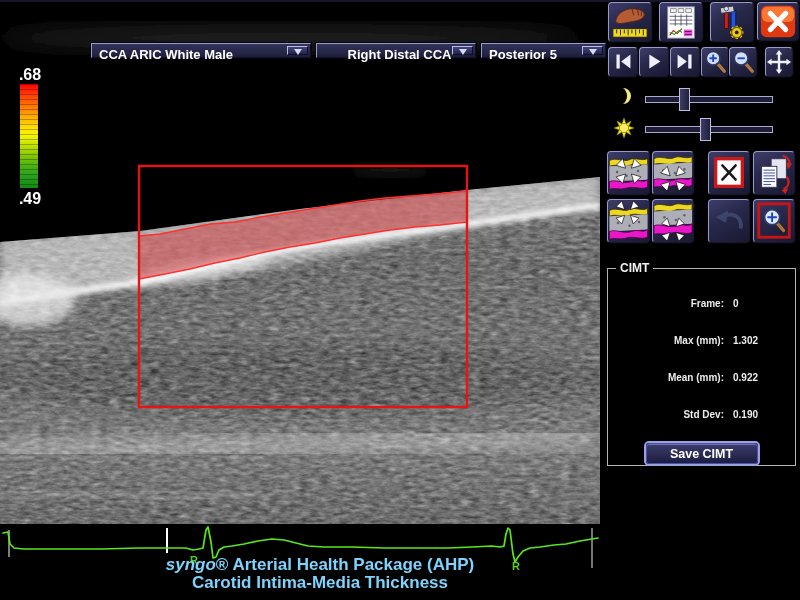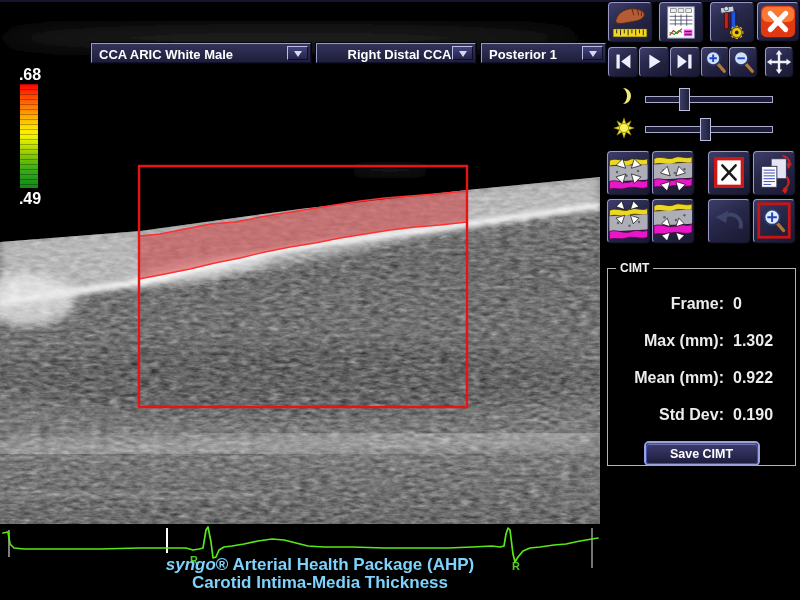--- a/index.html
+++ b/index.html
@@ -4,21 +4,21 @@
 <style>
   html,body{margin:0;padding:0;background:#000;}
   #screen{position:relative;width:800px;height:600px;background:#000;overflow:hidden;
           font-family:"Liberation Sans",sans-serif;}
   .abs{position:absolute;}
 
   
   #top-strip{left:0;top:0;width:800px;height:2px;background:#15152e;}
 
   
-  .dd{height:20px;box-sizing:border-box;background:linear-gradient(#33335c,#1e1e3a);
+  .dd{height:15px;box-sizing:border-box;background:linear-gradient(#33335c,#1e1e3a);
       border:1px solid #9a9ac8;border-right-color:#10102a;border-bottom-color:#10102a;
       color:#fff;font-weight:bold;font-size:13px;line-height:22px;padding-left:7px;
       box-shadow:0 0 0 1px #05050e;}
   .dd-arrow{position:absolute;top:2px;right:2px;bottom:2px;width:19px;
       background:linear-gradient(#45457c,#23234a);
       border:1px solid;border-color:#bcbce4 #0e0e26 #0e0e26 #bcbce4;
       display:flex;align-items:center;justify-content:center;}
   .dd-arrow::after{content:"";width:0;height:0;border:4px solid transparent;
       border-top:6px solid #d8d8f0;margin-top:6px;}
 
@@ -39,21 +39,21 @@
 
   
   .track{height:7px;box-sizing:border-box;background:#1d1d38;border:1px solid #aaaacb;}
   .thumb{width:11px;height:23px;box-sizing:border-box;
       background:linear-gradient(90deg,#3d3d66,#20203c);border:1px solid #bcbcdc;}
 
   
   #cimt-box{left:607px;top:261px;width:189px;height:205px;box-sizing:border-box;
       border:1px solid #b4b4b4;margin:0;padding:10px 8px 0 8px;}
   #cimt-box legend{color:#f2f2f2;font-weight:bold;font-size:12px;padding:0 4px;}
-  .cimt-row{display:flex;height:37px;align-items:center;font-weight:bold;font-size:16px;color:#ececec;}
+  .cimt-row{display:flex;height:37px;align-items:center;font-weight:bold;font-size:10px;color:#ececec;}
   .cimt-label{flex:0 0 108px;text-align:right;}
   .cimt-value{margin-left:9px;}
   #save-cimt{display:block;margin:10px auto 0 auto;width:112px;height:21px;
       background:linear-gradient(#3c3c6e,#1d1d3e);color:#fff;font-weight:bold;font-size:12.5px;
       font-family:"Liberation Sans",sans-serif;
       border:1px solid #4652b4;border-radius:3px;
       box-shadow:0 0 0 2px #9aa2dc, inset 0 1px 0 #7070aa;cursor:pointer;}
 
   
   #footer{left:0;top:556px;width:640px;text-align:center;color:#7dd3fc;font-weight:bold;
@@ -145,21 +145,21 @@
 
   <div class="abs dd" style="left:91px;top:43px;width:220px;">
     <span>CCA ARIC White Male</span>
     <span class="dd-arrow"></span>
   </div>
   <div class="abs dd" style="left:316px;top:43px;width:160px;text-align:center;">
     <span>Right Distal CCA</span>
     <span class="dd-arrow"></span>
   </div>
   <div class="abs dd" style="left:481px;top:43px;width:125px;">
-    <span>Posterior 1</span>
+    <span>Posterior 5</span>
     <span class="dd-arrow"></span>
   </div>
 
   <button class="abs ibtn" style="left:608px;top:2px;width:44px;height:40px;">
     <svg viewBox="0 0 44 40">
       <path d="M7,20 C7,12 16,6 24,6 C32,6 38,9 37,13 C36,17 30,19 22,20 C16,21 10,23 7,20 Z" fill="#b45c36" stroke="#5e2810" stroke-width="1"></path>
       <path d="M24,6 L26,13 M30,7 L31,13 M34,9 L34,14" stroke="#5e2810" stroke-width="1" fill="none"></path>
       <rect x="4" y="27" width="36" height="9" fill="#f2d81e" stroke="#222" stroke-width="1"></rect>
       <path d="M8,28 v4 M12,28 v6 M16,28 v4 M20,28 v6 M24,28 v4 M28,28 v6 M32,28 v4 M36,28 v6" stroke="#222" stroke-width="1"></path>
     </svg>

